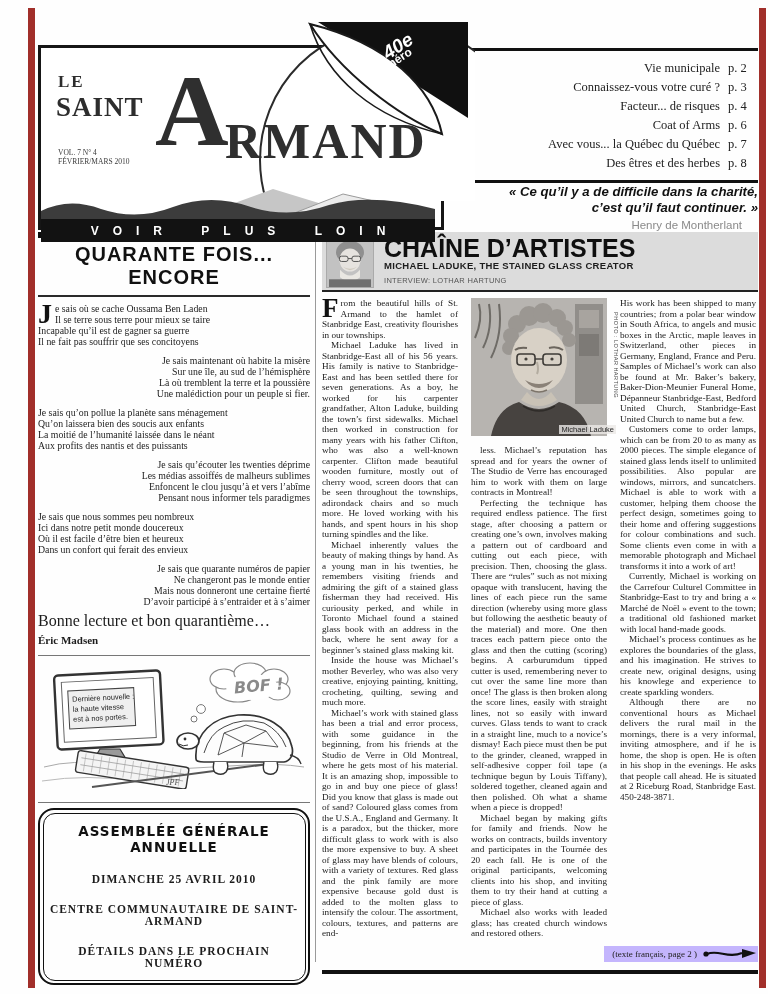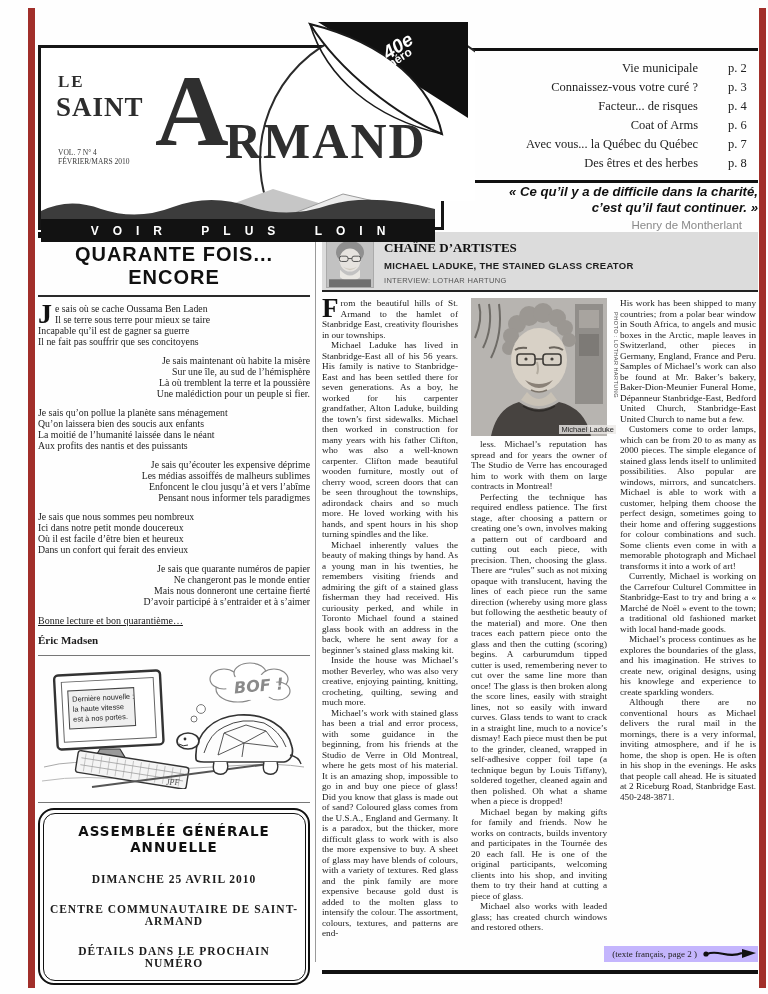--- a/index.html
+++ b/index.html
@@ -20,38 +20,38 @@
   .hills{position:absolute;left:0;bottom:23px;width:394px;height:34px;}
   .band{position:absolute;left:0;bottom:0;width:394px;height:23px;background:#121212;
         display:flex;align-items:center;justify-content:center;}
   .band span{font-family:"Liberation Sans",sans-serif;color:#fff;font-weight:bold;font-size:12px;
         letter-spacing:14px;word-spacing:8px;transform:translateX(7px);}
   .curl-svg{position:absolute;left:240px;top:16px;width:235px;height:185px;z-index:2;}
 
   
   .toc{position:absolute;left:470px;top:48px;width:288px;border-top:3px solid #111;
        border-bottom:3px solid #111;padding:8px 0 7px;z-index:1;}
-  .toc-row{display:flex;justify-content:flex-end;align-items:baseline;gap:30px;
+  .toc-row{display:flex;justify-content:flex-end;align-items:baseline;gap:8px;
            font-size:12.5px;line-height:19px;color:#222;}
   .toc-page{width:30px;text-align:left;}
   .quote{position:absolute;left:462px;top:184px;width:296px;text-align:right;
          font-family:"Liberation Sans",sans-serif;}
   .quote .ql{font-weight:bold;font-style:italic;font-size:13.2px;line-height:15.5px;color:#111;}
   .quote .qa{font-size:11.5px;color:#8a8a8a;margin-top:4px;padding-right:16px;}
 
   
   .leftcol{position:absolute;left:38px;top:232px;width:272px;}
   .hl{border-top:6px solid #0d0d0d;border-bottom:2px solid #2a2a2a;padding:5px 0 6px;text-align:center;}
   .hl div{font-family:"Liberation Sans",sans-serif;font-weight:bold;font-size:20px;
           line-height:23px;letter-spacing:1px;color:#111;}
   .poem{margin-top:6px;font-size:9.8px;line-height:11px;color:#1c1c1c;}
   .stanza{margin-bottom:8px;}
   .stanza.right{text-align:right;}
   .dropcap{float:left;font-weight:bold;font-size:28px;line-height:21px;padding-right:3px;color:#111;}
-  .closing{font-size:10px;margin-top:2px;text-decoration:underline;}
+  .closing{font-size:16px;margin-top:2px;}
   .poet{font-weight:bold;font-size:11px;margin-top:9px;}
   .thin-rule{border-top:1.5px solid #777;margin-top:9px;}
   .cartoon{margin-top:3px;}
   .agm{margin-top:5px;border:2.5px solid #111;border-radius:16px;}
   .agm-in{margin:2.5px;border:1.2px solid #111;border-radius:12px;text-align:center;padding:9px 4px 11px;}
   .agm-title{font-family:"DejaVu Sans",sans-serif;font-weight:bold;font-size:13.5px;letter-spacing:1px;color:#111;}
   .agm-line{font-size:11.5px;font-weight:bold;letter-spacing:1px;margin-top:18px;color:#1c1c1c;}
   .nextissue{margin-top:9px;border-top:4px solid #151515;border-bottom:4px solid #151515;
              background:#fafafa;text-align:center;padding:5px 0 6px;
              font-family:"Liberation Sans",sans-serif;color:#3d3d3d;}
@@ -59,29 +59,29 @@
   .ni-vol{font-size:10.5px;letter-spacing:2.5px;color:#555;margin-top:2px;}
 
   .vdivider{position:absolute;left:315px;top:232px;width:1px;height:730px;background:#9a9a9a;}
 
   
   .article{position:absolute;left:322px;top:232px;width:436px;}
   .art-head{height:58px;background:#dcdcdc;display:flex;align-items:center;padding:0 4px;
             border-bottom:2px solid #222;}
   .thumb{width:46px;height:52px;flex:0 0 46px;border:1px solid #aaa;background:#c9c9c9;}
   .art-head-text{margin-left:10px;font-family:"Liberation Sans",sans-serif;}
-  .art-title{font-weight:bold;font-size:13px;line-height:20px;color:#0f0f0f;font-family:Liberation Serif, serif;}
+  .art-title{font-weight:bold;font-size:25px;line-height:20px;color:#0f0f0f;}
   .art-sub{font-weight:bold;font-size:9.5px;margin-top:2px;color:#1c1c1c;letter-spacing:.3px;}
   .art-int{font-size:7.5px;color:#555;margin-top:5px;letter-spacing:.3px;}
   .cols{display:flex;gap:13px;margin-top:6px;height:666px;overflow:hidden;position:relative;}
   .col{width:136px;flex:0 0 136px;}
   .col p{margin:0;font-size:9.2px;line-height:10.5px;text-align:justify;color:#1a1a1a;}
   .col p + p, .col .photo + p{text-indent:9px;}
   .adrop{float:left;font-weight:bold;font-size:27px;line-height:20px;padding-right:2px;color:#111;}
-  .photo{position:relative;width:148px;height:138px;margin-bottom:3px;}
+  .photo{position:relative;width:148px;height:138px;margin-bottom:9px;}
   .photo-cap{position:absolute;right:3px;bottom:2px;font-family:"Liberation Sans",sans-serif;
              font-size:7.5px;color:#222;background:rgba(235,233,230,.8);padding:0 2px;}
   .photo-credit{position:absolute;right:0px;top:14px;writing-mode:vertical-rl;
              font-family:"Liberation Sans",sans-serif;font-size:5.5px;color:#4a4a4a;letter-spacing:.5px;}
   .footnote{position:absolute;right:0;bottom:2px;background:#c4b5fd;padding:2px 0 2px 8px;
             display:flex;align-items:center;gap:5px;font-size:9px;color:#222;}
   .art-bottom{border-top:4px solid #111;margin-top:6px;}
 </style>
 </head>
 <body>
@@ -175,21 +175,21 @@
         <div>Là où tremblent la terre et la poussière</div>
         <div>Une malédiction pour un peuple si fier.</div>
       </div>
       <div class="stanza">
         <div>Je sais qu’on pollue la planète sans ménagement</div>
         <div>Qu’on laissera bien des soucis aux enfants</div>
         <div>La moitié de l’humanité laissée dans le néant</div>
         <div>Aux profits des nantis et des puissants</div>
       </div>
       <div class="stanza right">
-        <div>Je sais qu’écouter les expensive déprime</div>
+        <div>Je sais qu’écouter les twenties déprime</div>
         <div>Les médias assoiffés de malheurs sublimes</div>
         <div>Enfoncent le clou jusqu’à et vers l’abîme</div>
         <div>Pensant nous informer tels paradigmes</div>
       </div>
       <div class="stanza">
         <div>Je sais que nous sommes peu nombreux</div>
         <div>Ici dans notre petit monde doucereux</div>
         <div>Où il est facile d’être bien et heureux</div>
         <div>Dans un confort qui ferait des envieux</div>
       </div>

